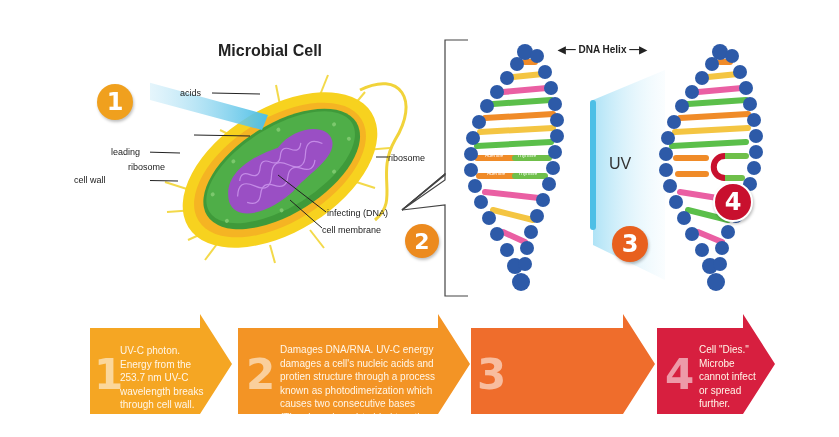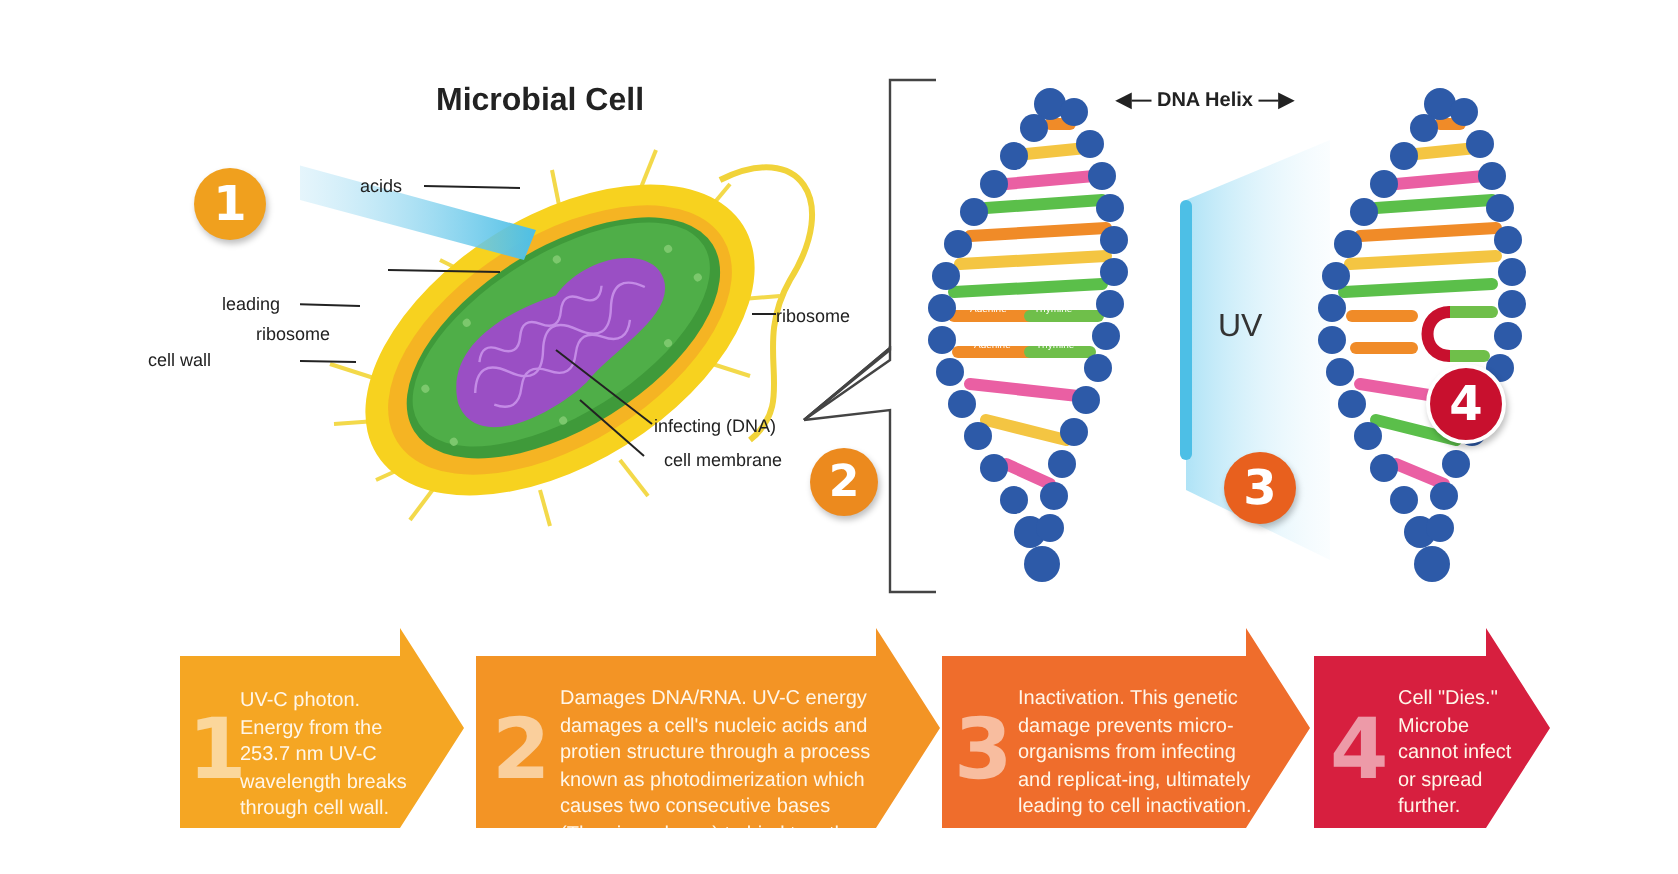--- a/index.html
+++ b/index.html
@@ -83,21 +83,21 @@
 </svg>
 
 <div class="badge" style="left:97px;top:84px;width:36px;height:36px;background:#f0a01e;font-size:24px;">1</div>
 
 <div class="abs lbl" style="left:180px;top:88px;">acids</div>
 <div class="abs lbl" style="left:128px;top:130px;margin-top:32px;">ribosome</div>
 <div class="abs lbl" style="left:111px;top:147px;">leading</div>
 <div class="abs lbl" style="left:74px;top:175px;">cell wall</div>
 <div class="abs lbl" style="left:388px;top:153px;">ribosome</div>
 <div class="abs lbl" style="left:327px;top:208px;">infecting (DNA)</div>
-<div class="abs lbl" style="left:332px;top:225px;">cell membrane</div>
+<div class="abs lbl" style="left:322px;top:225px;">cell membrane</div>
 
 <svg class="abs" style="left:390px;top:38px;" width="80" height="262" viewBox="0 0 80 262">
   <polyline points="78,2 55,2 55,142 12,172 55,136" stroke="#444" stroke-width="1.2" fill="none"></polyline>
   <polyline points="12,172 55,136" stroke="#444" stroke-width="1.2" fill="none"></polyline>
   <polyline points="12,172 55,137 55,135" stroke="#444" stroke-width="1.2" fill="none"></polyline>
   <polyline points="12,172 55,167 55,258 78,258" stroke="#444" stroke-width="1.2" fill="none"></polyline>
 </svg>
 
 <div class="badge" style="left:405px;top:224px;width:34px;height:34px;background:#ec8a1e;font-size:22px;">2</div>
 
@@ -244,21 +244,20 @@
     </svg>
   <div class="num" style="left:8px;top:36px;">2</div>
   <div class="txt" style="left:42px;top:29px;width:170px;height:71px;">Damages DNA/RNA. UV-C energy damages a cell's nucleic acids and protien structure through a process known as photodimerization which causes two consecutive  bases (Thymine, shown) to bind together.</div>
 </div>
 
 <div class="step" style="left:471px;width:186px;">
   <svg width="186" height="100" viewBox="0 0 186 100">
       <polygon points="0,14 152,14 152,0 184,50 152,100 0,100" fill="#ef6d2c"></polygon>
     </svg>
   <div class="num" style="left:6px;top:36px;">3</div>
-  <div class="txt" style="left:38px;top:29px;width:118px;height:71px;">Inactivation. This genetic damage prevents micro-organisms from infecting and replicat-ing, ultimately leading to cell inactivation.</div>
 </div>
 
 <div class="step" style="left:657px;width:120px;">
   <svg width="120" height="100" viewBox="0 0 120 100">
       <polygon points="0,14 86,14 86,0 118,50 86,100 0,100" fill="#d71f3f"></polygon>
     </svg>
   <div class="num" style="left:8px;top:36px;">4</div>
   <div class="txt" style="left:42px;top:29px;width:66px;height:71px;">Cell "Dies." Microbe cannot infect or spread further.</div>
 </div>
 

